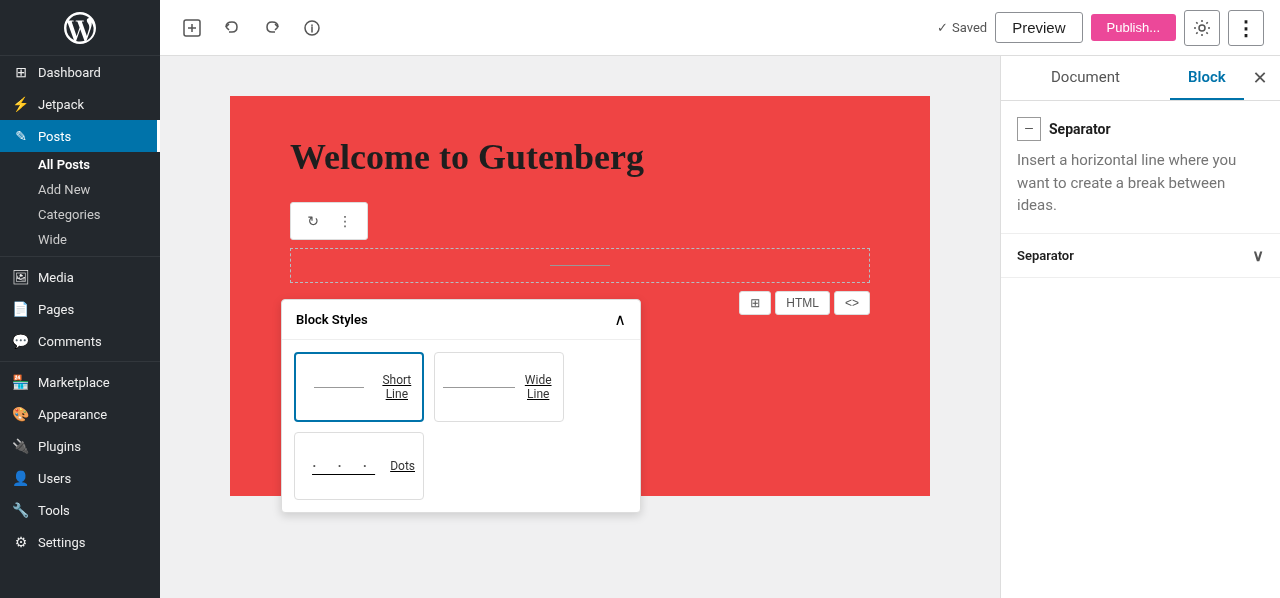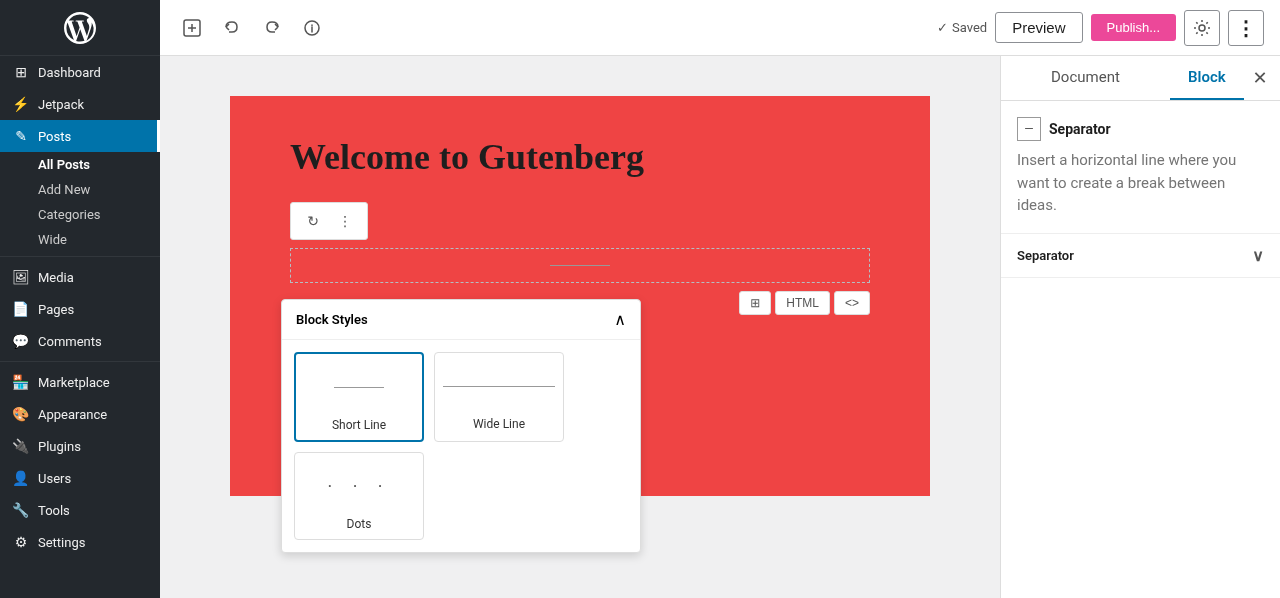--- a/index.html
+++ b/index.html
@@ -194,22 +194,23 @@
       display: flex;
       flex-wrap: wrap;
       gap: 10px;
     }
     .style-option {
       width: 130px;
       border: 1px solid #ddd;
       border-radius: 4px;
       padding: 8px;
       cursor: pointer;
-      display: flex; flex-direction: column; align-items: center;
+      display: flex; flex-direction: row; align-items: center;
       gap: 6px;
+      text-decoration: underline;
     }
     .style-option.selected { border-color: #0073aa; border-width: 2px; }
     .style-preview {
       width: 100%; height: 50px;
       display: flex; align-items: center; justify-content: center;
       background: #fff;
     }
     .style-label { font-size: 12px; color: #333; text-align: center; }
 
     

